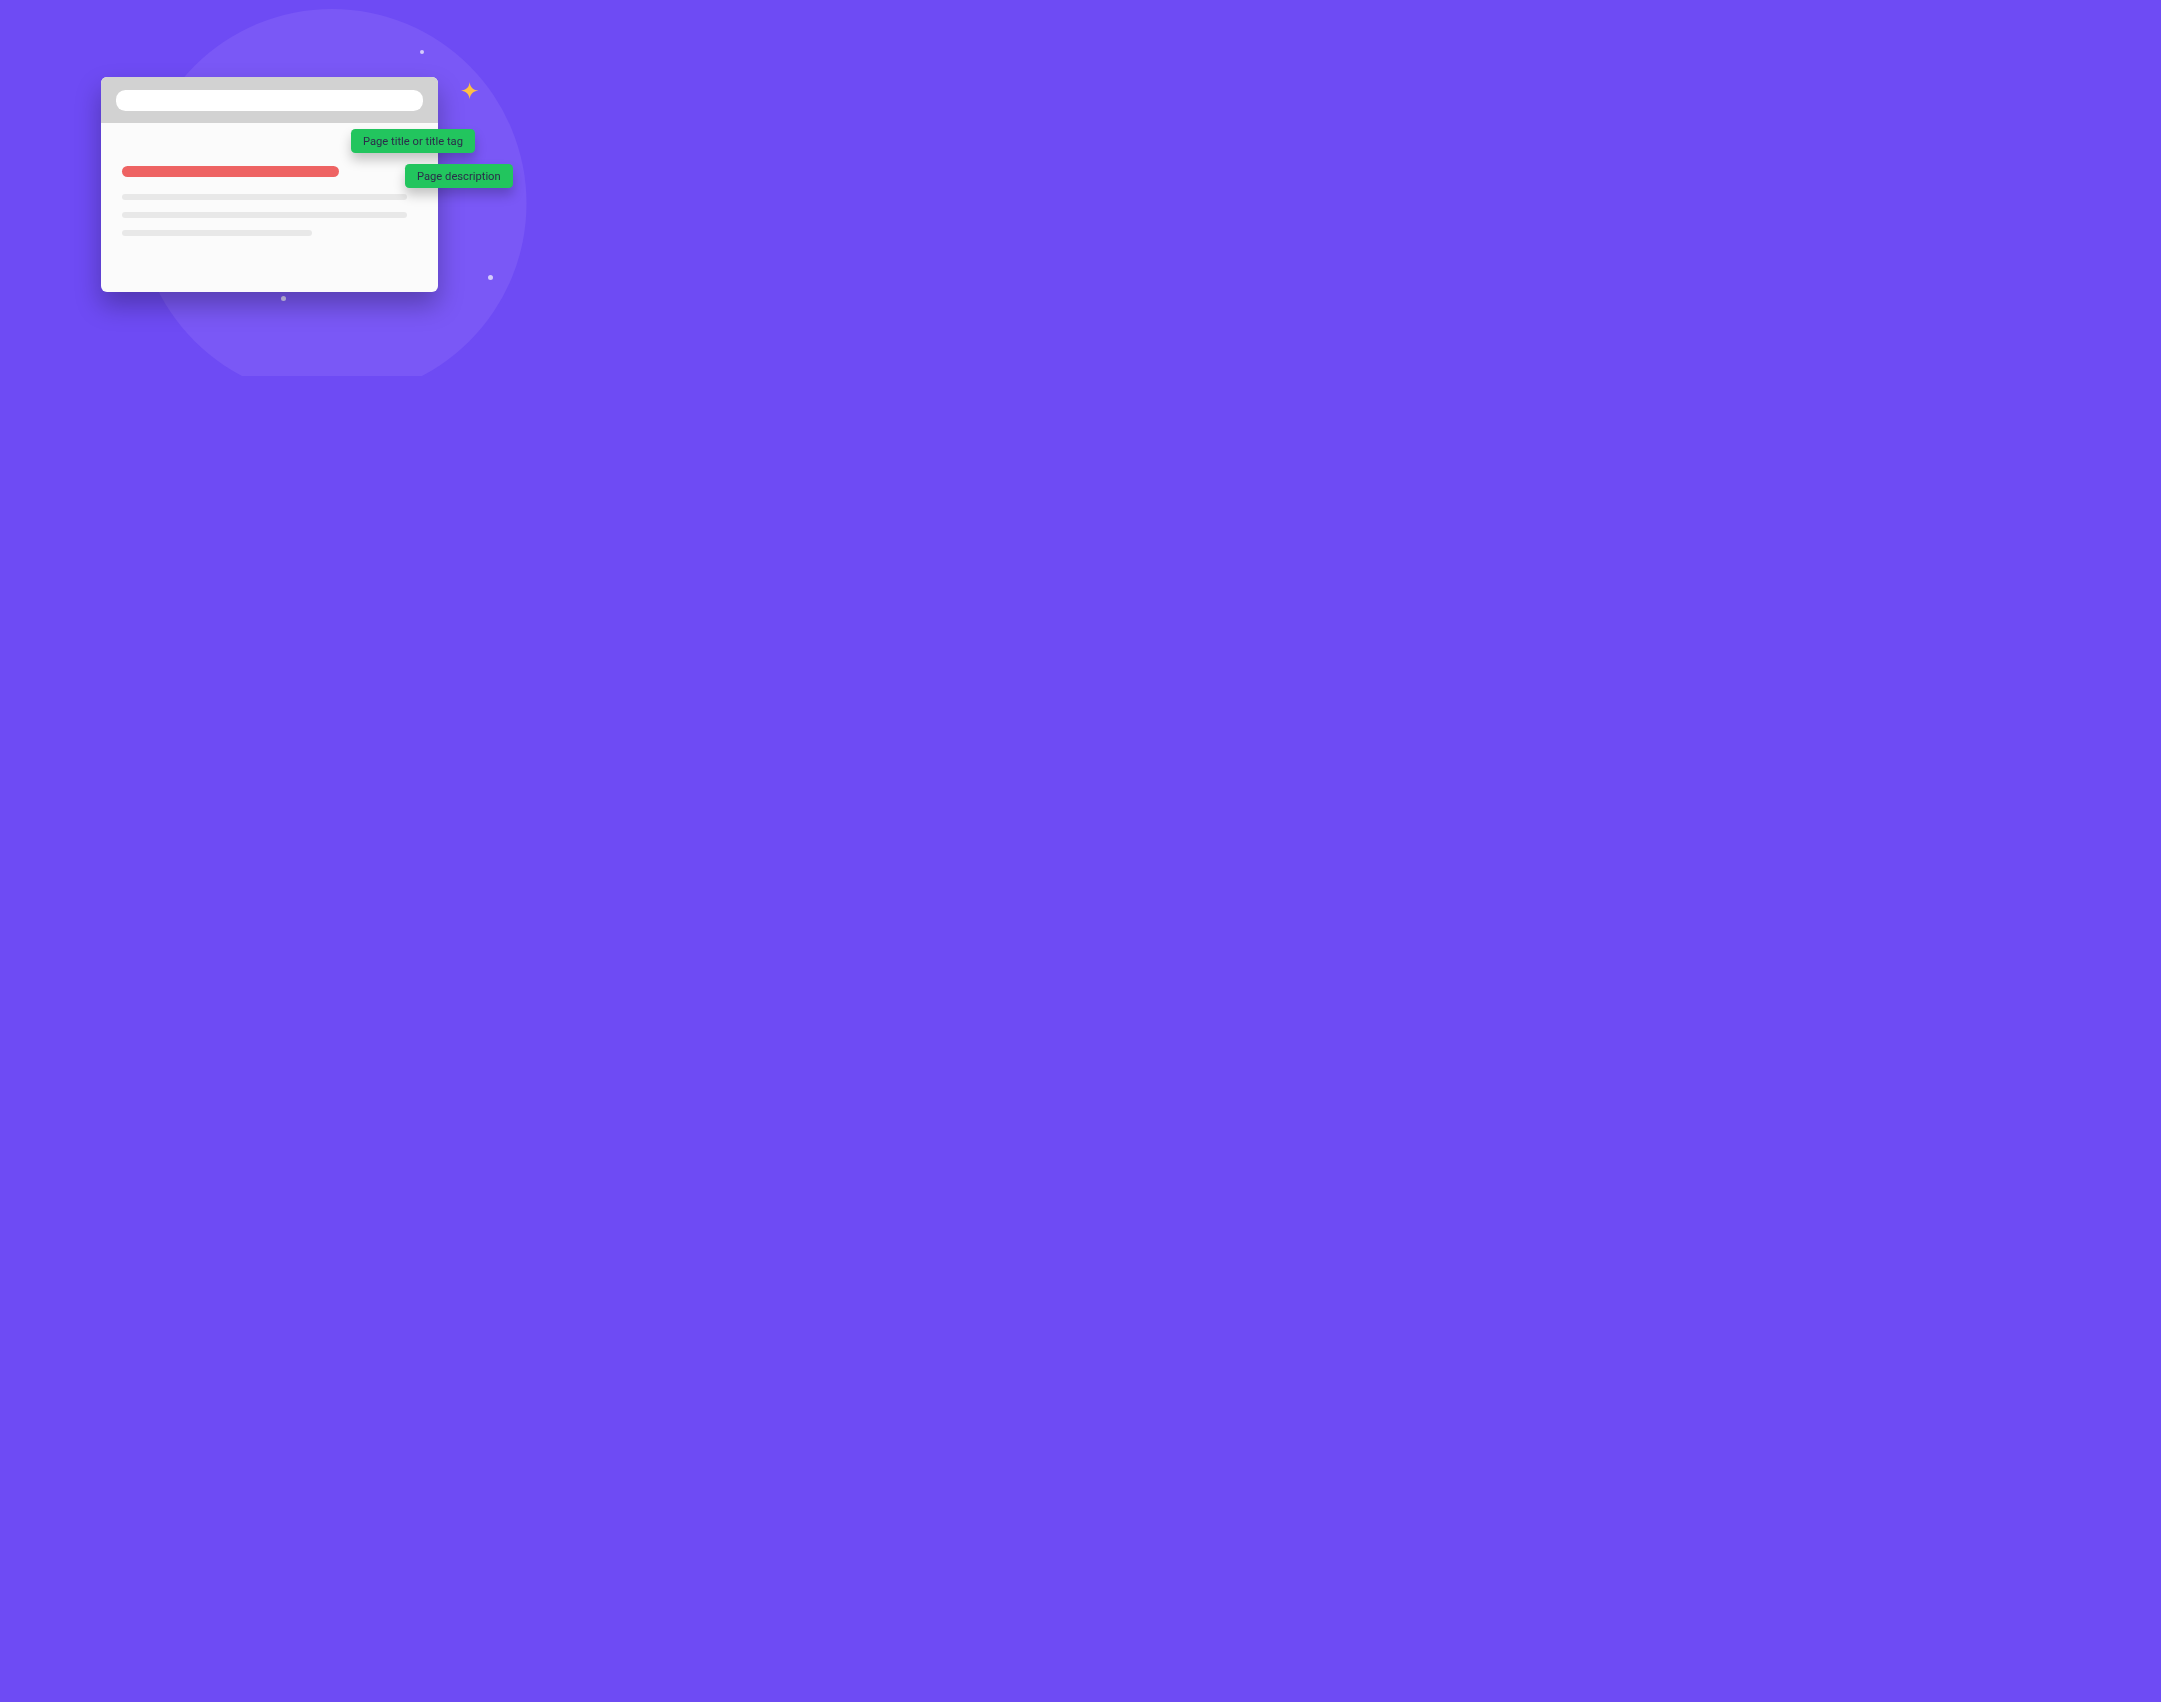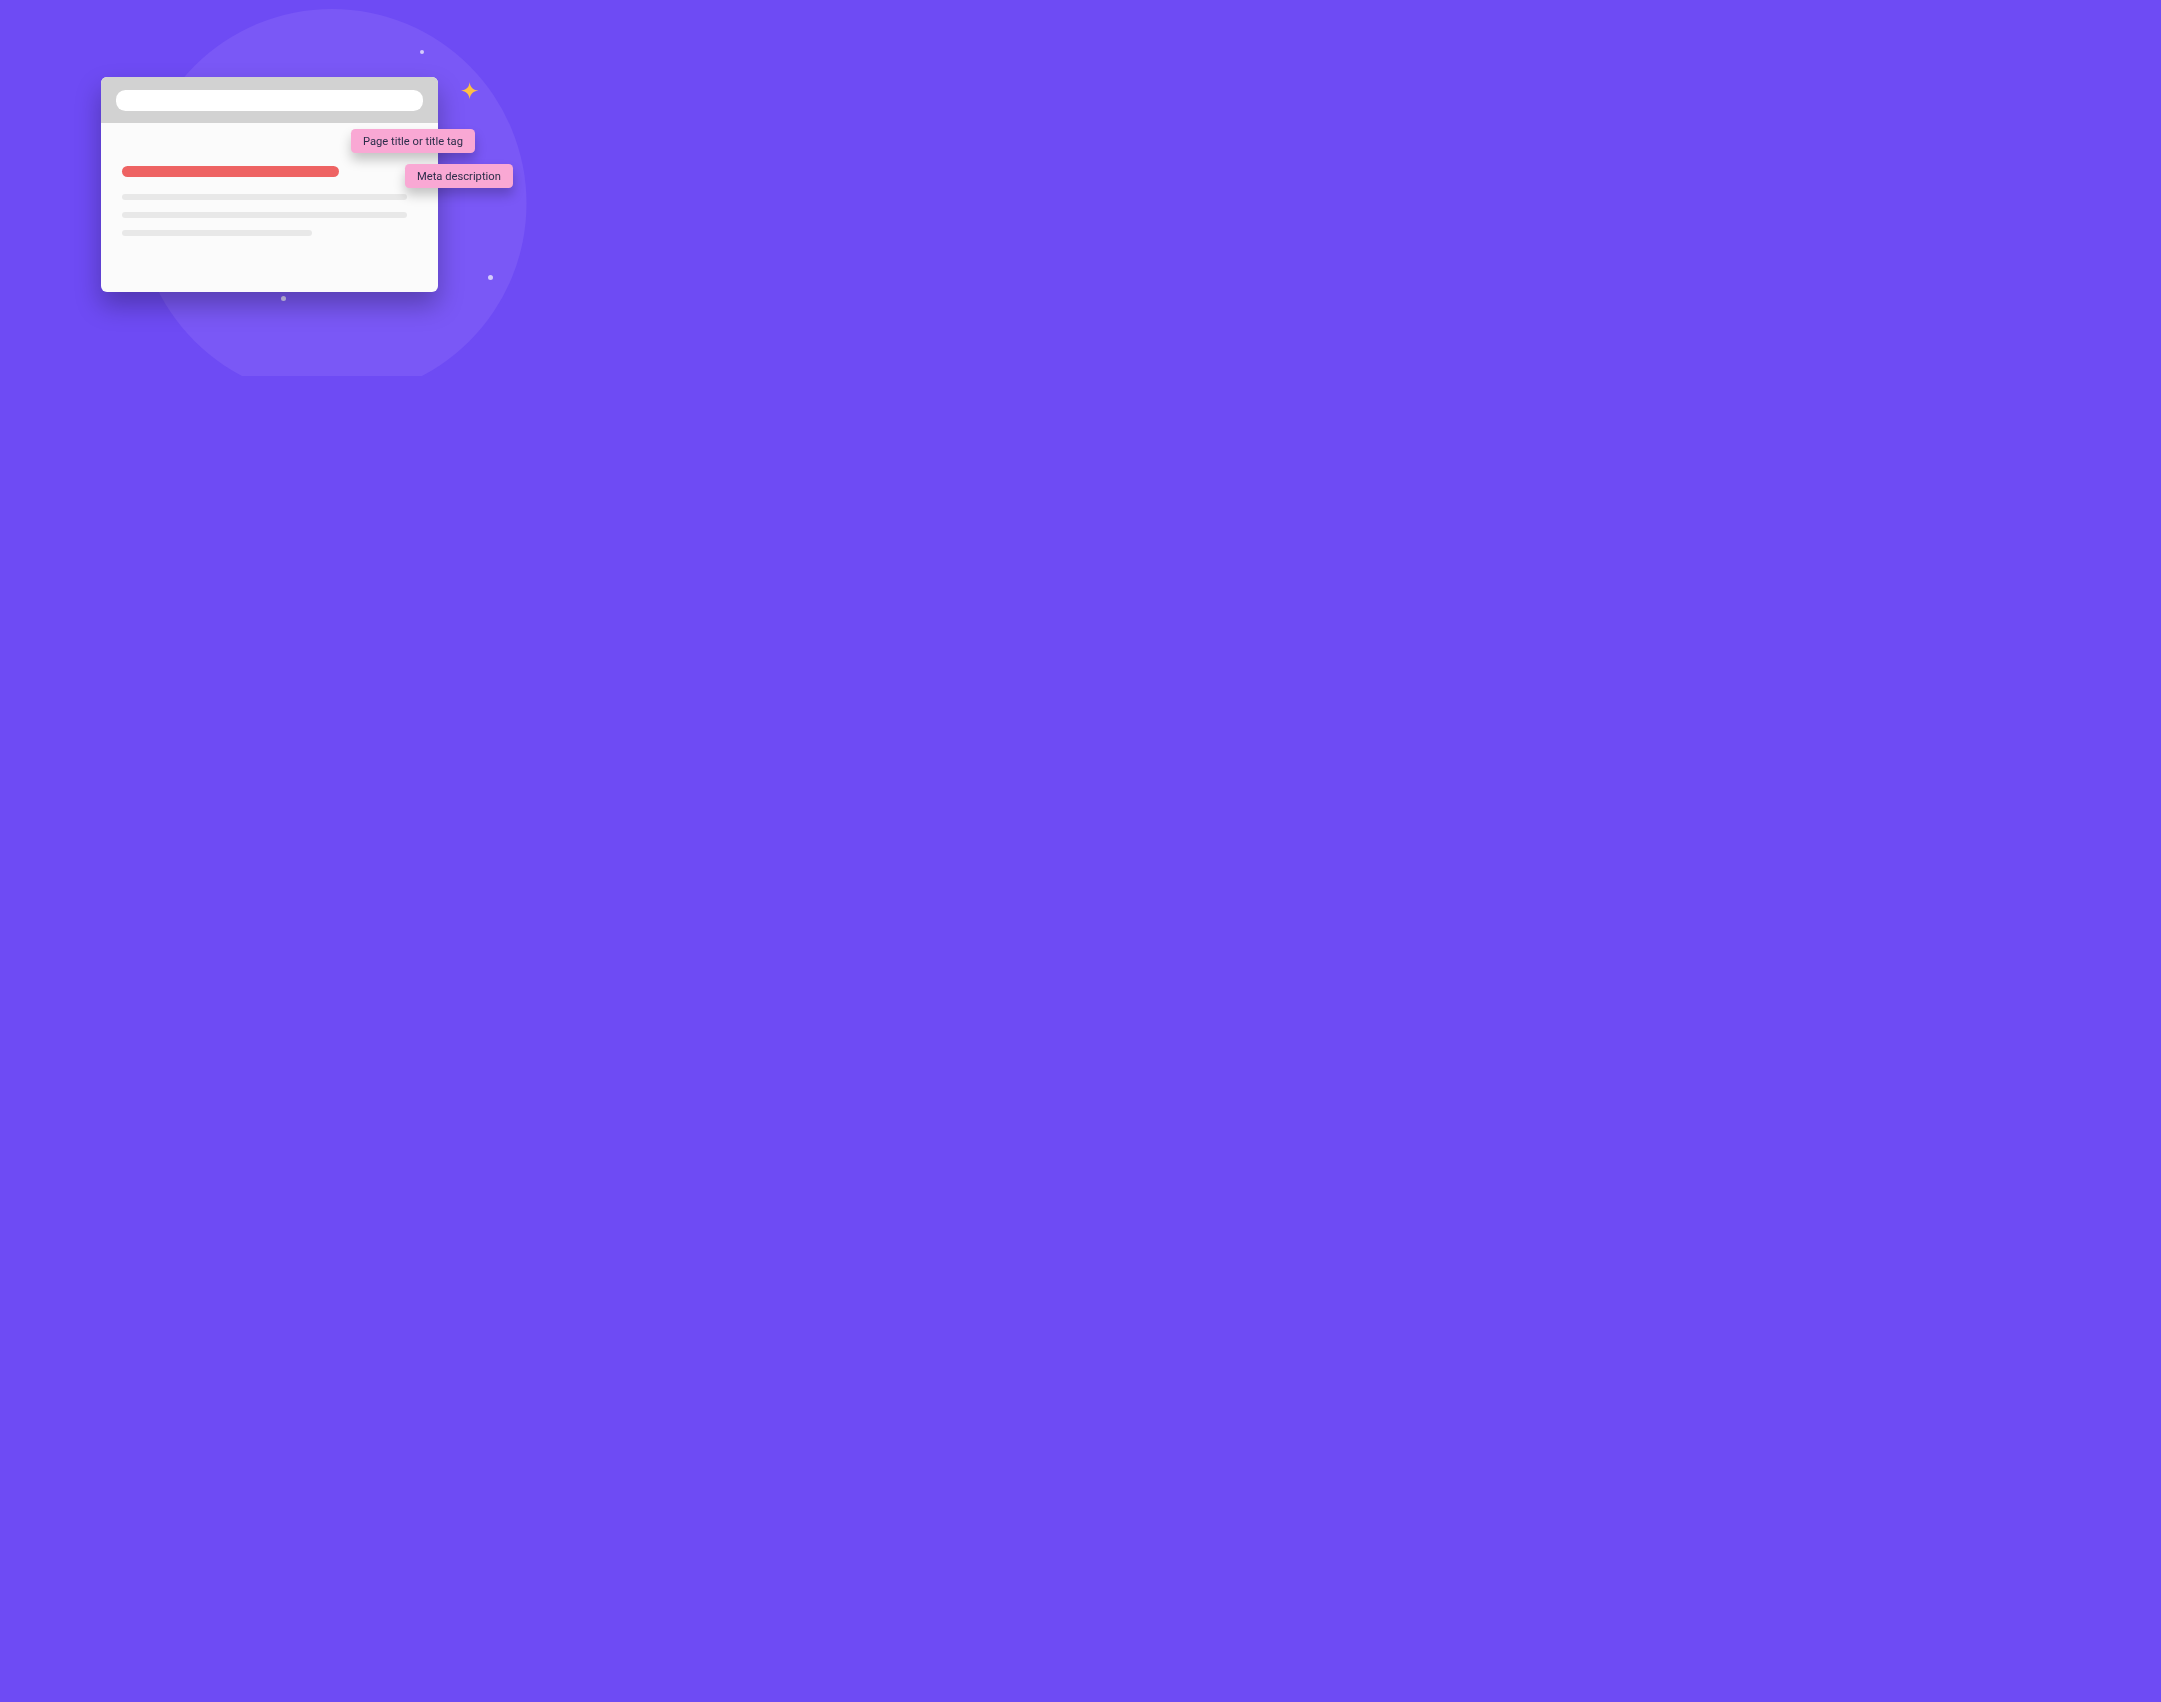--- a/index.html
+++ b/index.html
@@ -123,21 +123,21 @@
     .desc-line-2 {
       width: 285px;
     }
 
     .desc-line-3 {
       width: 190px;
     }
 
     .callout {
       position: absolute;
-      background: #f9a8d4;
+      background: #22c55e;
       border-radius: 4.3px;
       padding: 5.6px 12px;
       font-size: 11.2px;
       color: #2b2d4a;
       box-shadow: 0 7px 12px rgba(0, 0, 0, 0.22);
       white-space: nowrap;
     }
 
     .callout-1 {
       left: 351px;
@@ -198,15 +198,15 @@
     <div class="desc-line desc-line-2"></div>
     <div class="desc-line desc-line-3"></div>
   </div>
 </div>
 
 <div class="callout callout-1">
   <span>Page title or title tag</span>
 </div>
 
 <div class="callout callout-2">
-  <span>Meta description</span>
+  <span>Page description</span>
 </div>
 
 
 </body></html>

